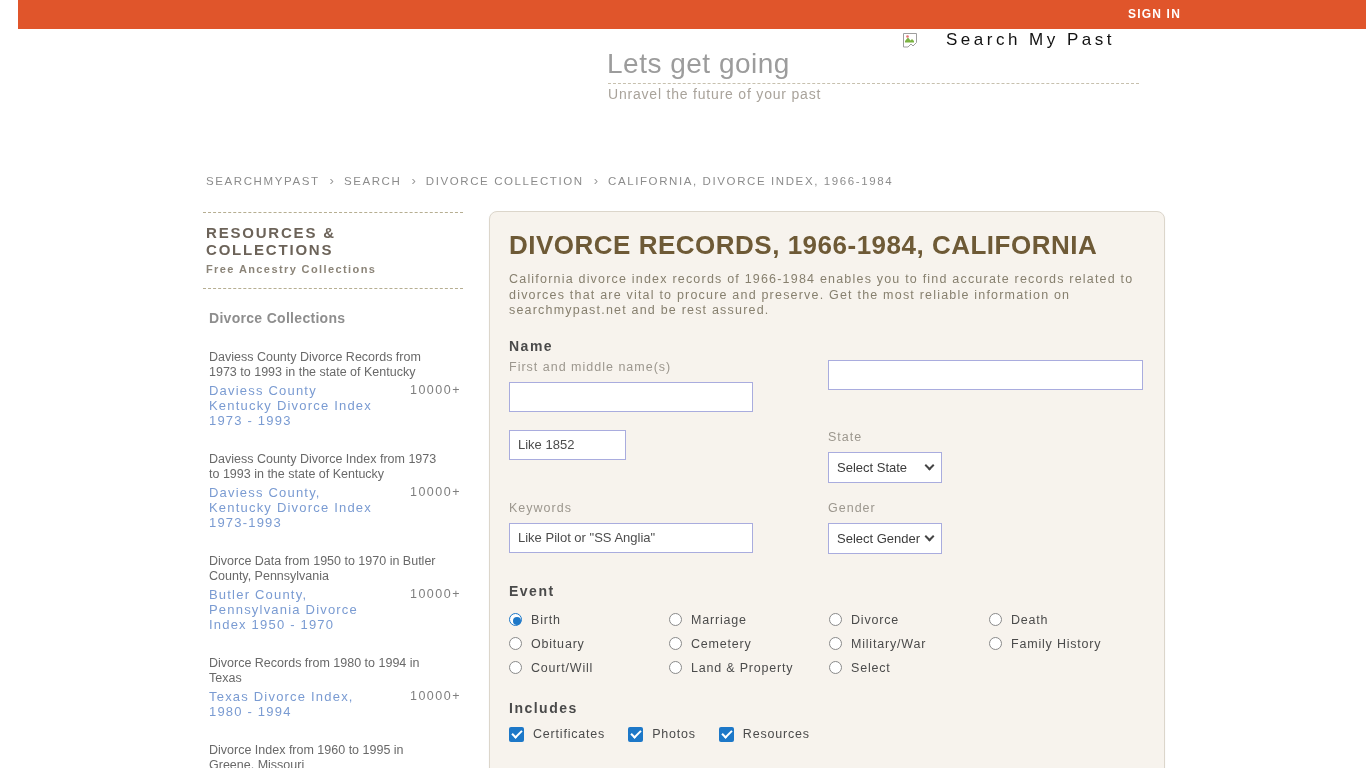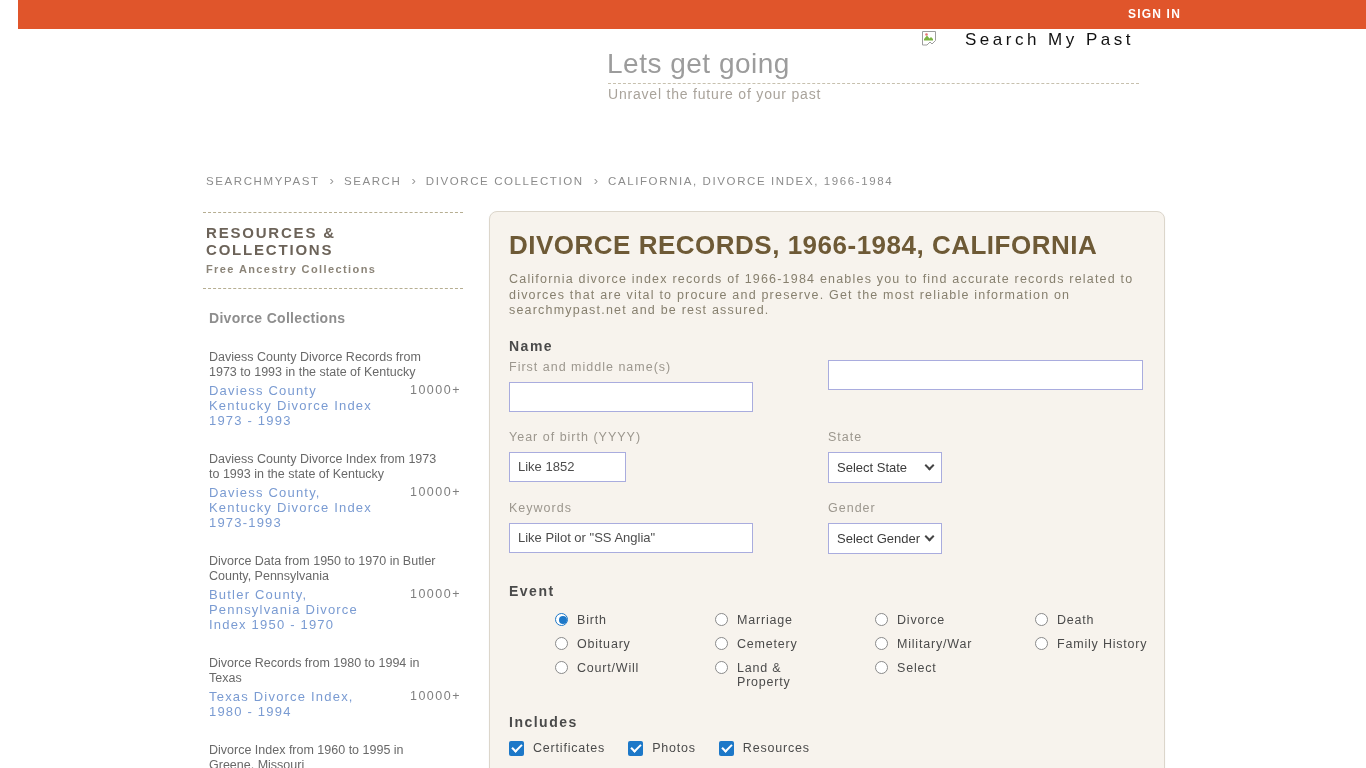--- a/index.html
+++ b/index.html
@@ -5,21 +5,21 @@
   * { margin:0; padding:0; box-sizing:border-box; }
   html,body { width:1366px; height:768px; overflow:hidden; background:#fff;
     font-family:"Liberation Sans", sans-serif; }
   .page { position:relative; width:1366px; height:768px; }
 
   
   .topbar { position:absolute; left:18px; top:0; width:1366px; height:29px; background:#e0552b; }
   .signin { position:absolute; right:203px; top:7px; color:#fff; font-size:12px; font-weight:bold; letter-spacing:1.2px; cursor:pointer; }
 
   
-  .logo { position:absolute; left:921px; top:30px; display:flex; align-items:flex-start; cursor:pointer; }
+  .logo { position:absolute; left:902px; top:30px; display:flex; align-items:center; cursor:pointer; }
   .broken-img { width:18px; height:17px; margin-right:26px; display:inline-block; }
   .logo-text { font-size:17px; color:#111; letter-spacing:3.5px; }
   .hero-title { position:absolute; left:607px; top:48px; font-size:28px; color:#9c9c9c; letter-spacing:0.5px; }
   .hero-rule { position:absolute; left:608px; top:83px; width:531px; border-top:1px dashed #c7c0ae; }
   .hero-sub { position:absolute; left:608px; top:86px; font-size:14px; color:#a9a39b; letter-spacing:0.8px; }
 
   
   .breadcrumb { position:absolute; left:206px; top:173px; font-size:11.5px; color:#8c8c8c; letter-spacing:1.6px; display:flex; align-items:center; }
   .bc-item { cursor:pointer; }
   .bc-sep { margin:0 10px; font-size:13px; color:#9a9a9a; letter-spacing:0; }
@@ -54,21 +54,21 @@
         font-size:13px; color:#c2410c; padding:0 8px; outline:none; }
   .tb::placeholder { color:#4d4d4d; opacity:1; }
   .w-name { width:244px; } .w-last { width:315px; } .w-year { width:117px; }
   .select { width:114px; height:31px; border:1px solid #a9acde; background:#fff; display:flex; align-items:center;
         justify-content:space-between; padding:0 8px 0 8px; cursor:pointer; }
   .select .sel-text { font-size:13px; color:#3c3c3c; }
   .chev { width:7px; height:7px; border-right:2px solid #444; border-bottom:2px solid #444; transform:rotate(45deg); margin-top:-4px; }
 
   .event-heading { margin-top:29px; }
   .radio-grid { margin-top:14px; display:grid; grid-template-columns:160px 160px 160px 160px; row-gap:10px; }
-  .radio-opt { display:flex; cursor:pointer;margin-left:46px; }
+  .radio-opt { display:flex; align-items:center; cursor:pointer; }
   .radio { width:13px; height:13px; border:1px solid #8a8a8a; border-radius:50%; background:#fff; margin-right:9px; position:relative; flex:none; }
   .radio.checked { border-color:#1d78c8; }
   .radio.checked::after { content:''; position:absolute; left:2.5px; top:2.5px; width:8px; height:8px; border-radius:50%; background:#1d78c8; }
   .opt-label { font-size:12.5px; color:#4b4b4b; letter-spacing:0.8px; }
 
   .includes-heading { margin-top:25px; }
   .checkbox-row { margin-top:11px; display:flex; }
   .check-opt { display:flex; align-items:center; cursor:pointer; margin-right:23px; }
   .checkbox { width:15px; height:15px; border-radius:2px; background:#1d78c8; margin-right:9px; position:relative; flex:none; }
   .checkbox.checked::after { content:''; position:absolute; left:3px; top:3.5px; width:8px; height:4px;
@@ -161,21 +161,20 @@
         <label class="field-label">First and middle name(s)</label>
         <input class="tb w-name" type="text" placeholder="" style="">
       </div>
       <div class="cell-r">
         <input class="tb w-last" type="text" placeholder="" style="">
       </div>
     </div>
 
     <div class="form-row">
       <div class="cell-l">
-        <label class="field-label">Year of birth (YYYY)</label>
         <input class="tb w-year" type="text" placeholder="Like 1852" style="">
       </div>
       <div class="cell-r">
         <label class="field-label">State</label>
         <div class="select">
           <span class="sel-text">Select State</span>
           <span class="chev"></span>
         </div>
       </div>
     </div>

